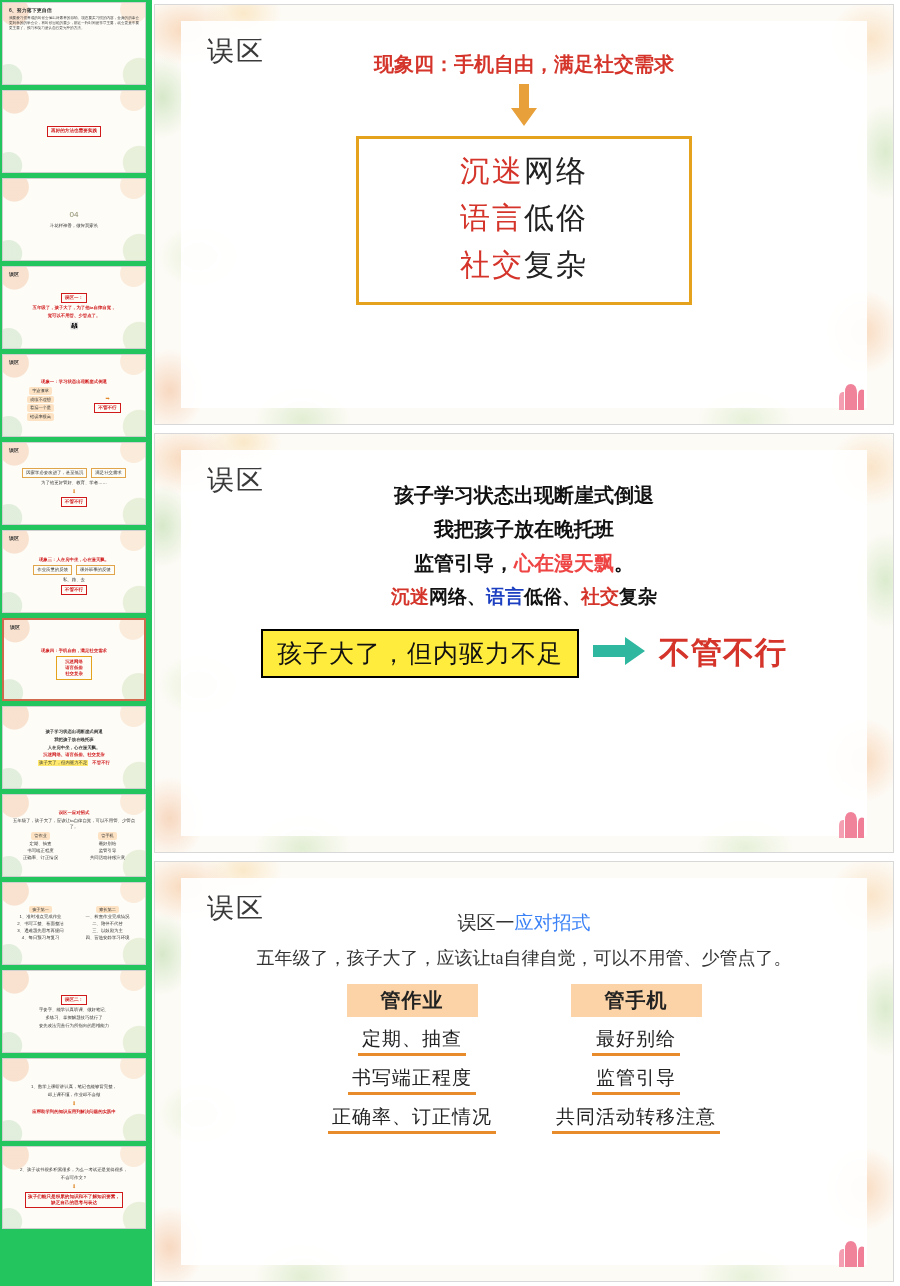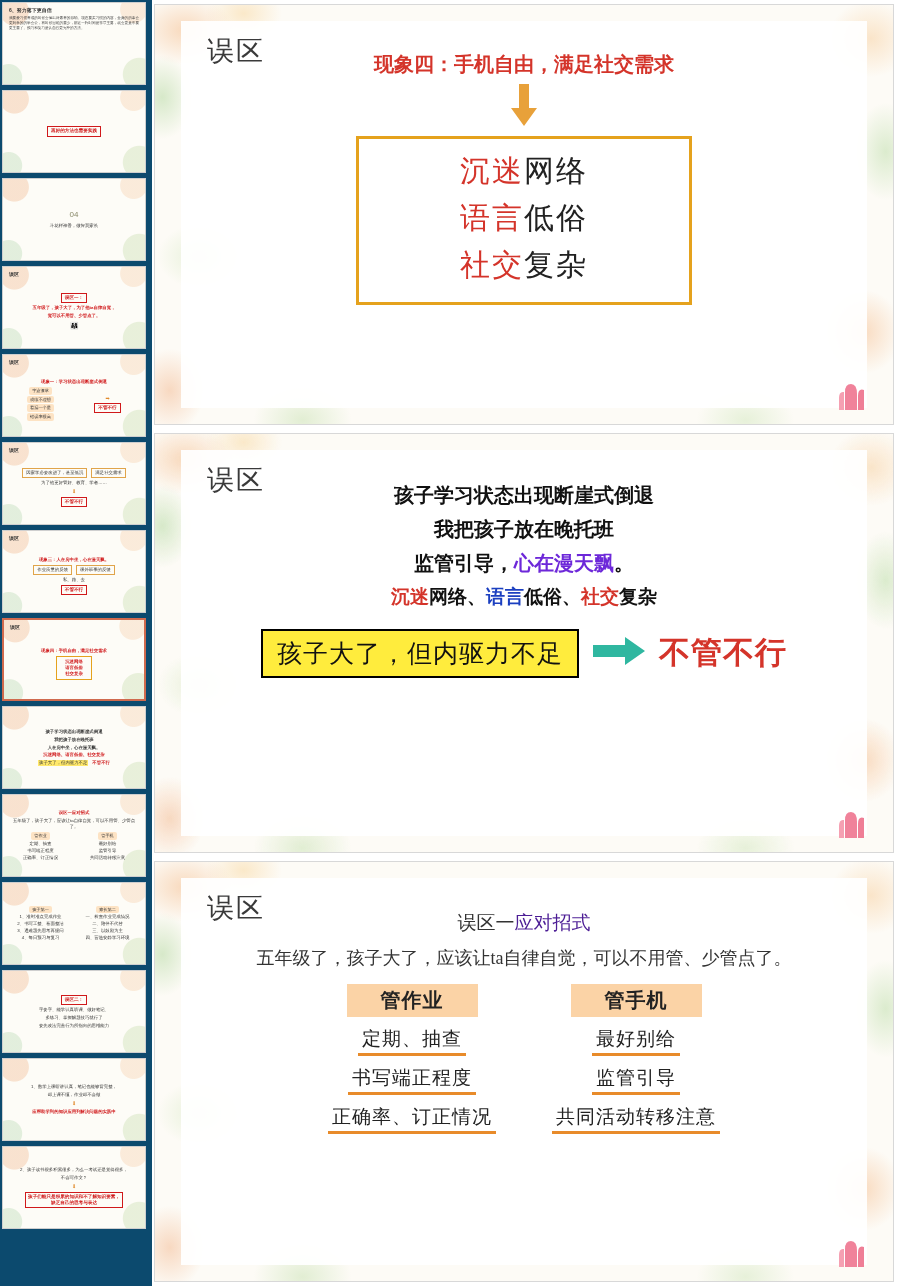--- a/index.html
+++ b/index.html
@@ -19,21 +19,21 @@
     height: 1286px;
     display: flex;
     background: #ffffff;
   }
 
   
   .sidebar {
     width: 152px;
     min-width: 152px;
     height: 1286px;
-    background: #0c4a6e;
+    background: #22c55e;
     display: flex;
     flex-direction: column;
     gap: 5px;
     padding: 2px 4px 2px 2px;
     box-sizing: border-box;
     overflow: hidden;
   }
   .thumb {
     position: relative;
     width: 144px;
@@ -226,21 +226,21 @@
     flex-direction: column;
     align-items: center;
     gap: 7px;
   }
   .s2-l {
     font-size: 20px;
     font-weight: bold;
     color: #111;
     font-family: "Liberation Sans", sans-serif;
   }
-  .s2-l .red { color: #6d28d9; margin-top: 40px; }
+  .s2-l .red { color: #ef4444; margin-top: 40px; }
   .s2-l2 {
     font-size: 19px;
     font-weight: bold;
     color: #111;
   }
   .s2-l2 .red { color: #d4342a; }
   .s2-l2 .blue { color: #1b3fc0; }
   .s2-bottom {
     display: flex;
     align-items: center;
@@ -265,21 +265,21 @@
   }
 
   
   .s3-sub {
     text-align: center;
     font-size: 19px;
     color: #333;
     font-family: "Liberation Serif", serif;
     margin-top: -16px;
   }
-  .s3-sub .red { color: #4c1d95; }
+  .s3-sub .red { color: #3b82f6; }
   .s3-text {
     text-align: center;
     font-size: 18px;
     color: #333;
     font-family: "Liberation Serif", serif;
     margin-top: 10px;
   }
   .s3-cols {
     display: flex;
     justify-content: center;

